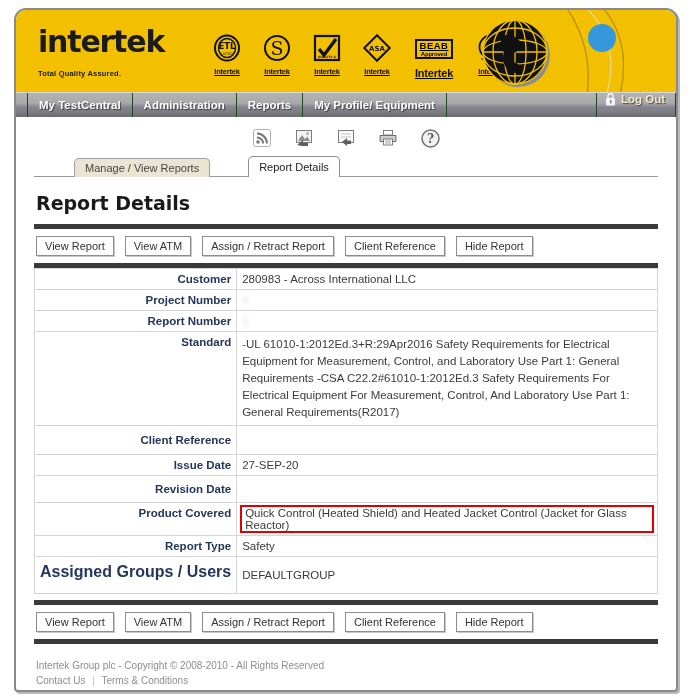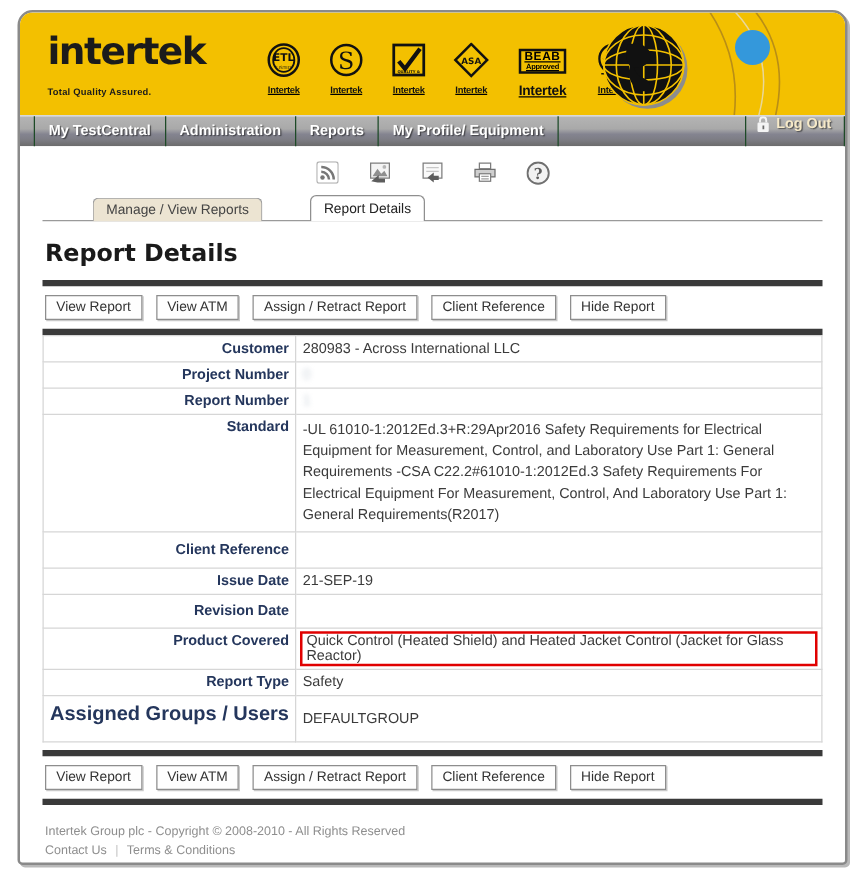--- a/index.html
+++ b/index.html
@@ -284,21 +284,21 @@
         <tr>
           <td class="lbl">Standard</td>
           <td class="val std">-UL 61010-1:2012Ed.3+R:29Apr2016 Safety Requirements for Electrical Equipment for Measurement, Control, and Laboratory Use Part 1: General Requirements -CSA C22.2#61010-1:2012Ed.3 Safety Requirements For Electrical Equipment For Measurement, Control, And Laboratory Use Part 1: General Requirements(R2017)</td>
         </tr>
         <tr>
           <td class="lbl" style="padding-top:8px;padding-bottom:8px">Client Reference</td>
           <td class="val"></td>
         </tr>
         <tr>
           <td class="lbl">Issue Date</td>
-          <td class="val">21-SEP-19</td>
+          <td class="val">27-SEP-20</td>
         </tr>
         <tr>
           <td class="lbl" style="padding-top:7px;padding-bottom:7px">Revision Date</td>
           <td class="val"></td>
         </tr>
         <tr>
           <td class="lbl">Product Covered</td>
           <td class="val" style="padding:2px 3px">
             <span class="redbox">Quick Control (Heated Shield) and Heated Jacket Control (Jacket for Glass Reactor)</span>
           </td>

